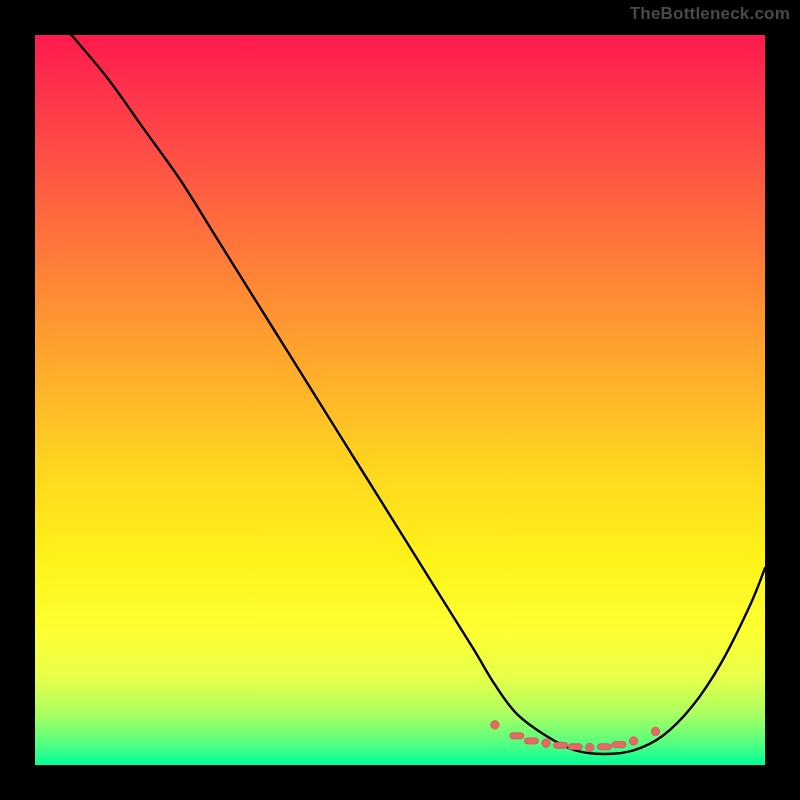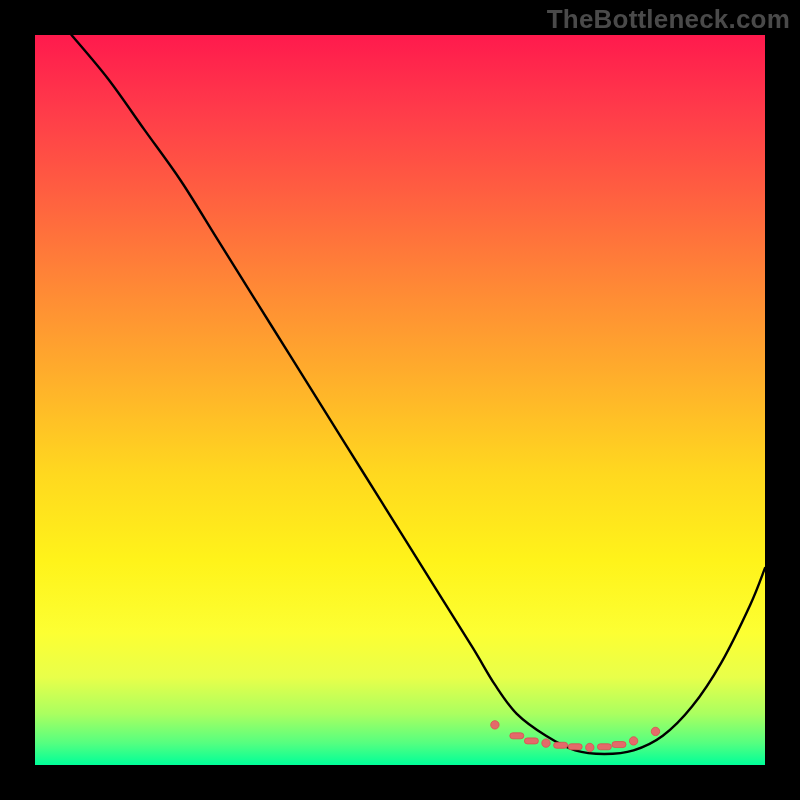--- a/index.html
+++ b/index.html
@@ -15,21 +15,21 @@
     position: relative;
     width: 800px;
     height: 800px;
     background: #000;
   }
   .watermark {
     position: absolute;
     top: 4px;
     right: 10px;
     color: #4a4a4a;
-    font-size: 26px;
+    font-size: 17px;
     font-weight: bold;
     letter-spacing: 0.2px;
     z-index: 10;
   }
   .plot-area {
     position: absolute;
     left: 35px;
     top: 35px;
     width: 730px;
     height: 730px;

